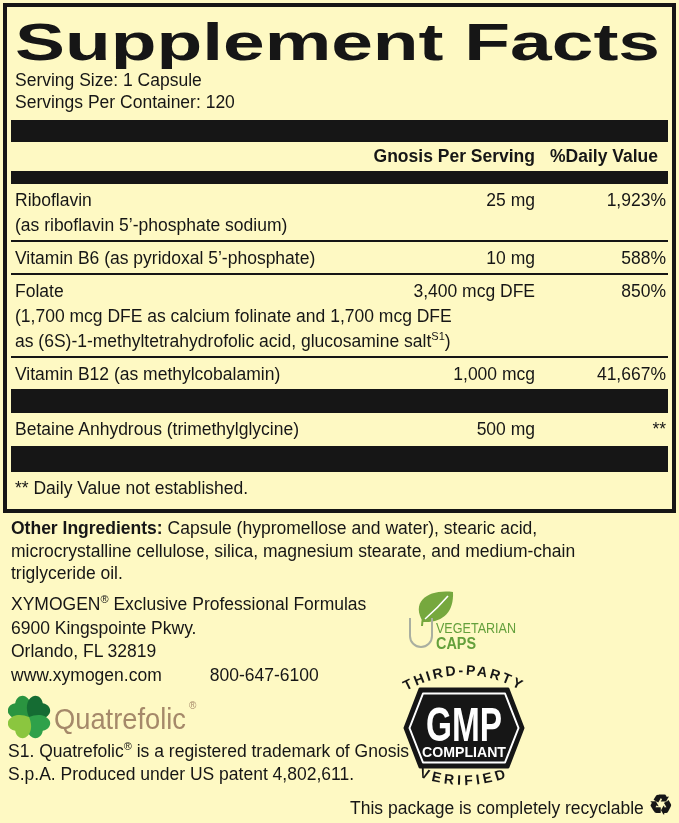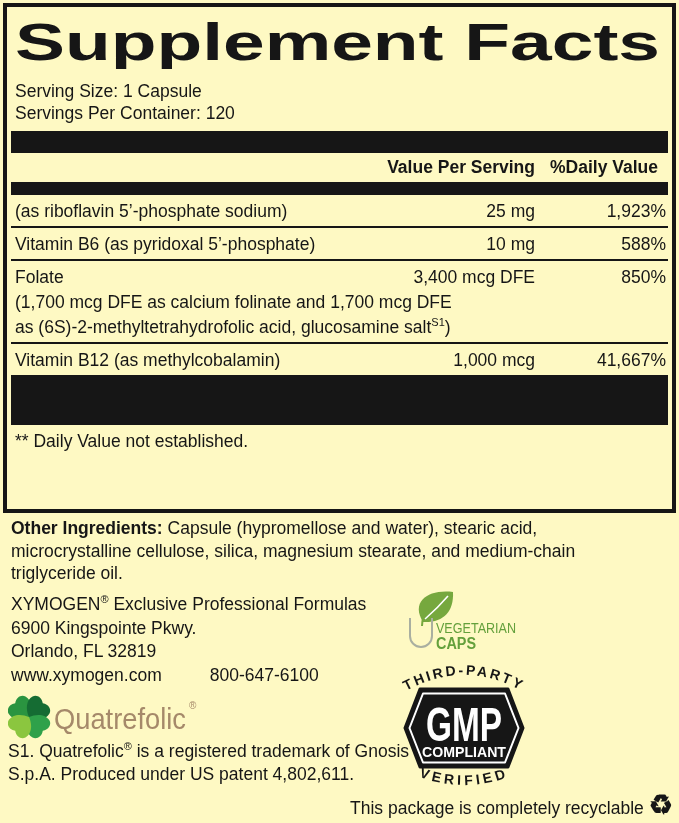--- a/index.html
+++ b/index.html
@@ -4,21 +4,21 @@
 <style>
   html,body{margin:0;padding:0;background:#fff;}
   .page{position:relative;width:679px;height:823px;background:#fef9c3;overflow:hidden;
         font-family:"Liberation Sans",sans-serif;color:#161616;
         -webkit-font-smoothing:antialiased;}
   
   .facts{position:absolute;left:3px;top:3px;width:673px;height:510px;
          border:4px solid #161616;box-sizing:border-box;padding:6px 4px 0;}
   .title-svg{display:block;margin:2px 4px 0;}
   .serving{font-size:17.5px;line-height:22px;margin:0 4px;}
-  .serving.first{margin-top:11px;}
+  .serving.first{}
   .bar{background:#161616;}
   .bar1{height:22px;margin-top:7px;}
   .bar2{height:13px;}
   .bar3{height:24px;}
   .bar4{height:26px;}
   .hl{height:2px;background:#161616;}
   .hdr-row{position:relative;height:29px;font-size:17.5px;font-weight:bold;}
   .hdr-amount{position:absolute;right:133px;top:4px;white-space:nowrap;}
   .hdr-dv{position:absolute;right:2px;top:4px;width:124px;text-align:center;white-space:nowrap;}
   .row{position:relative;font-size:17.5px;line-height:25px;padding:4px 0 2px;}
@@ -50,57 +50,63 @@
     <svg class="title-svg" width="649" height="54">
       <text x="0" y="45" font-size="52" font-weight="bold" fill="#161616" textLength="645" lengthAdjust="spacingAndGlyphs">Supplement Facts</text>
     </svg>
 
     <div class="serving first">Serving Size: 1 Capsule</div>
     <div class="serving">Servings Per Container: 120</div>
 
     <div class="bar bar1"></div>
 
     <div class="hdr-row">
-      <span class="hdr-amount">Value Per Serving</span>
+      <span class="hdr-amount">Gnosis Per Serving</span>
       <span class="hdr-dv">%Daily Value</span>
     </div>
 
     <div class="bar bar2"></div>
 
     <div class="row">
+      <div class="nm">Riboflavin</div>
       <div class="sub">(as riboflavin 5’-phosphate sodium)</div>
       <span class="amt">25 mg</span>
       <span class="dv">1,923%</span>
     </div>
     <div class="hl"></div>
 
     <div class="row">
       <div class="nm">Vitamin B6 (as pyridoxal 5’-phosphate)</div>
       <span class="amt">10 mg</span>
       <span class="dv">588%</span>
     </div>
     <div class="hl"></div>
 
     <div class="row">
       <div class="nm">Folate</div>
       <div class="sub">(1,700 mcg DFE as calcium folinate and 1,700 mcg DFE</div>
-      <div class="sub"><span>as (6S)-2-methyltetrahydrofolic acid, glucosamine salt</span><sup class="s1">S1</sup><span>)</span></div>
+      <div class="sub"><span>as (6S)-1-methyltetrahydrofolic acid, glucosamine salt</span><sup class="s1">S1</sup><span>)</span></div>
       <span class="amt">3,400 mcg DFE</span>
       <span class="dv">850%</span>
     </div>
     <div class="hl"></div>
 
     <div class="row">
       <div class="nm">Vitamin B12 (as methylcobalamin)</div>
       <span class="amt">1,000 mcg</span>
       <span class="dv">41,667%</span>
     </div>
 
     <div class="bar bar3"></div>
 
+    <div class="row betaine">
+      <div class="nm">Betaine Anhydrous (trimethylglycine)</div>
+      <span class="amt">500 mg</span>
+      <span class="dv">**</span>
+    </div>
 
     <div class="bar bar4"></div>
 
     <div class="footnote">** Daily Value not established.</div>
   </div>
 
   <div class="other">
     <div><b>Other Ingredients:</b><span> Capsule (hypromellose and water), stearic acid,</span></div>
     <div>microcrystalline cellulose, silica, magnesium stearate, and medium-chain</div>
     <div>triglyceride oil.</div>

